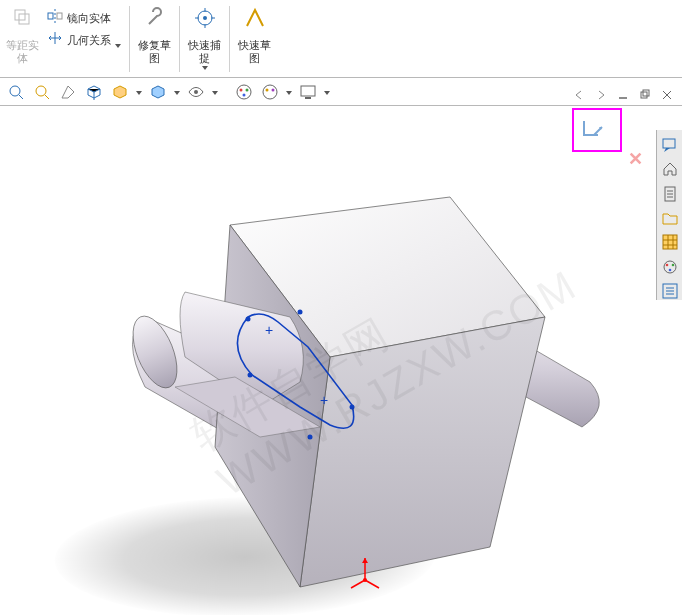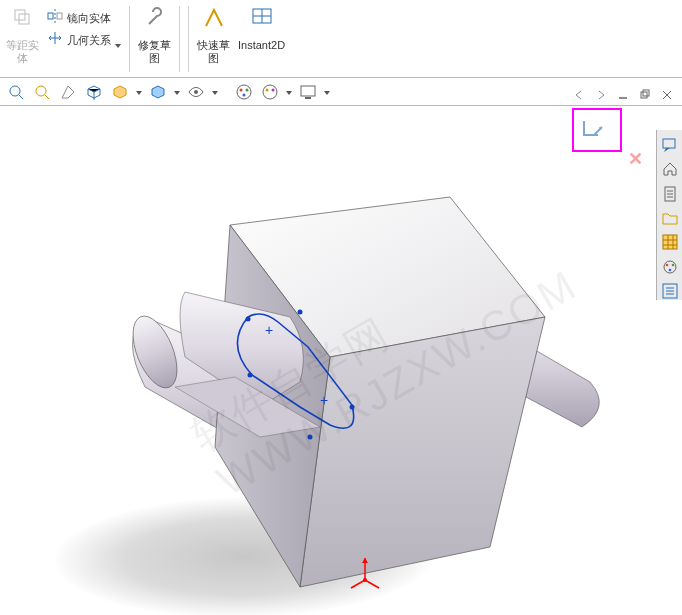--- a/index.html
+++ b/index.html
@@ -216,41 +216,43 @@
     <span class="icon">
       <svg width="24" height="24">
           <path d="M6 18 L14 10 A4 4 0 1 0 10 6" stroke="#888" fill="none" stroke-width="2"></path>
         </svg>
     </span>
     <span class="lbl">修复草<br>图</span>
   </div>
 
   <div class="sep"></div>
 
+  <div class="rbtn">
+    <span class="icon">
+      <svg width="24" height="24">
+          <circle cx="12" cy="12" r="7" fill="none" stroke="#2b6fb5"></circle>
+          <circle cx="12" cy="12" r="2" fill="#2b6fb5"></circle>
+          <path d="M12 2v4M12 18v4M2 12h4M18 12h4" stroke="#2b6fb5"></path>
+        </svg>
+    </span>
+    <span class="lbl">快速捕<br>捉</span>
+    <span class="chev"></span>
+  </div>
 
   <div class="sep"></div>
 
   <div class="rbtn">
     <span class="icon">
       <svg width="24" height="24">
           <path d="M4 20 L12 4 L20 20" stroke="#d49b00" fill="none" stroke-width="2"></path>
         </svg>
     </span>
     <span class="lbl">快速草<br>图</span>
   </div>
 
-  <div class="rbtn">
-    <span class="icon">
-      <svg width="24" height="24">
-          <rect x="3" y="3" width="18" height="14" fill="none" stroke="#2b6fb5"></rect>
-          <path d="M3 10h18M12 3v14" stroke="#2b6fb5"></path>
-        </svg>
-    </span>
-    <span class="lbl">Instant2D</span>
-  </div>
 
 </div>
 
 <div class="viewbar">
   <div class="vbtn">
       <svg width="18" height="18">
         <circle cx="8" cy="8" r="5" fill="none" stroke="#2b6fb5"></circle>
         <path d="M12 12l4 4" stroke="#2b6fb5"></path>
       </svg>
     </div>

